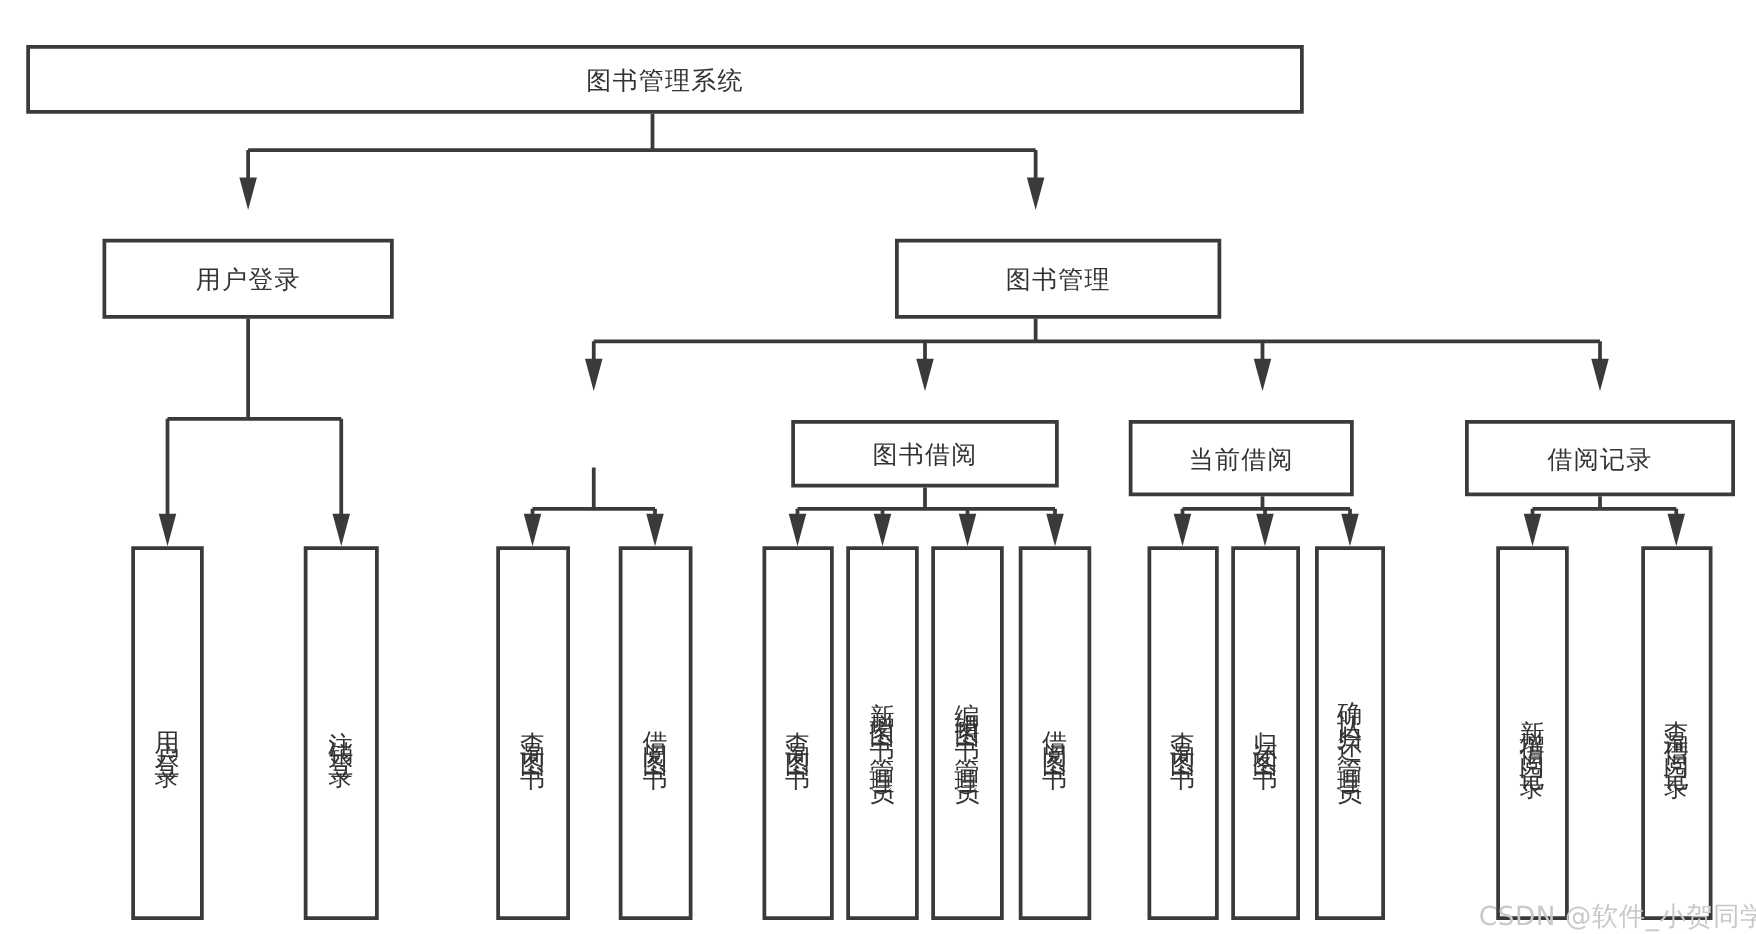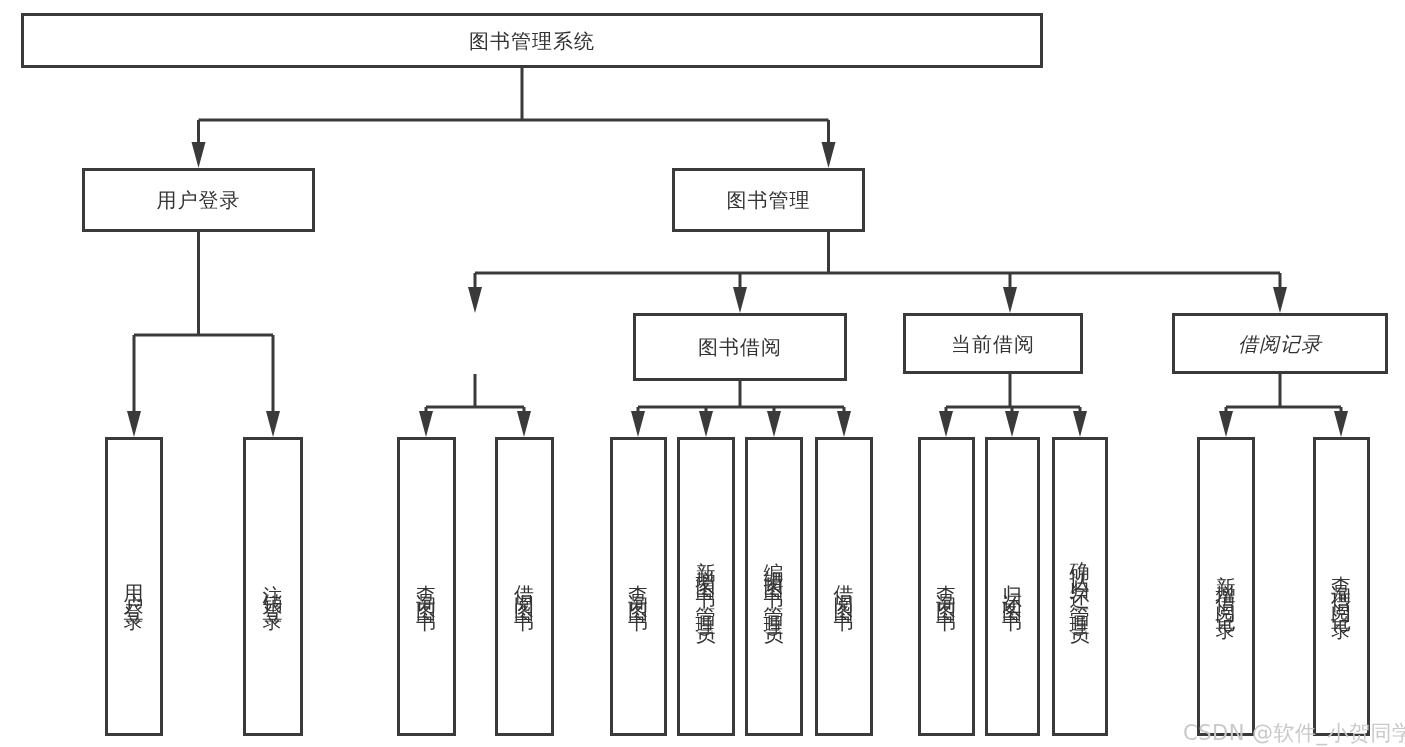--- a/index.html
+++ b/index.html
@@ -9,21 +9,21 @@
   }
   .wires{position:absolute;left:0;top:0;width:1405px;height:747px;}
   .wires path{stroke:#3a3a3a;stroke-width:3;fill:none;}
   .wires polygon{fill:#3a3a3a;stroke:none;}
   .box{
     position:absolute;box-sizing:border-box;background:#ffffff;
     border:3px solid #3a3a3a;color:#333333;
     display:flex;align-items:center;justify-content:center;
     font-size:20px;line-height:1;white-space:nowrap;
   }
-  .h{letter-spacing:1px;}
+  .h{letter-spacing:1px;margin-top:23px;}
   .v{
     writing-mode:vertical-rl;text-orientation:mixed;
     letter-spacing:9px;font-size:20px;
   }
   .watermark{
     position:absolute;z-index:10;color:#c9c9c9;font-size:21px;
     letter-spacing:0.5px;white-space:nowrap;
   }
 </style>
 </head>
@@ -63,25 +63,25 @@
     <polygon points="1073,411 1087,411 1080,437"></polygon>
 
     <path d="M1280,374 V407 M1226,407 H1341 M1226,407 V420 M1341,407 V420"></path>
     <polygon points="1219,411 1233,411 1226,437"></polygon>
     <polygon points="1334,411 1348,411 1341,437"></polygon>
   </svg>
 
   <div class="box h" style="left:21px;top:13px;width:1022px;height:55px;">图书管理系统</div>
 
   <div class="box h" style="left:82px;top:168px;width:233px;height:64px;">用户登录</div>
-  <div class="box h" style="left:672px;top:168px;width:193px;height:64px;">图书管理</div>
+  <div class="box h" style="left:716px;top:168px;width:261px;height:64px;">图书管理</div>
 
-  <div class="box h" style="left:633px;top:313px;width:214px;height:68px;">图书借阅</div>
+  <div class="box h" style="left:633px;top:313px;width:214px;height:54px;">图书借阅</div>
   <div class="box h" style="left:903px;top:313px;width:180px;height:61px;">当前借阅</div>
-  <div class="box h" style="left:1172px;top:313px;width:216px;height:61px;font-style:italic;">借阅记录</div>
+  <div class="box h" style="left:1172px;top:313px;width:216px;height:61px;">借阅记录</div>
 
   <div class="box v" style="left:105px;top:437px;width:58px;height:299px;">用户登录</div>
   <div class="box v" style="left:243px;top:437px;width:60px;height:299px;">注销登录</div>
 
   <div class="box v" style="left:397px;top:437px;width:59px;height:299px;">查询图书</div>
   <div class="box v" style="left:495px;top:437px;width:59px;height:299px;">借阅图书</div>
 
   <div class="box v" style="left:610px;top:437px;width:57px;height:299px;">查询图书</div>
   <div class="box v" style="left:677px;top:437px;width:58px;height:299px;">新增图书（管理员）</div>
   <div class="box v" style="left:745px;top:437px;width:58px;height:299px;">编辑图书（管理员）</div>

